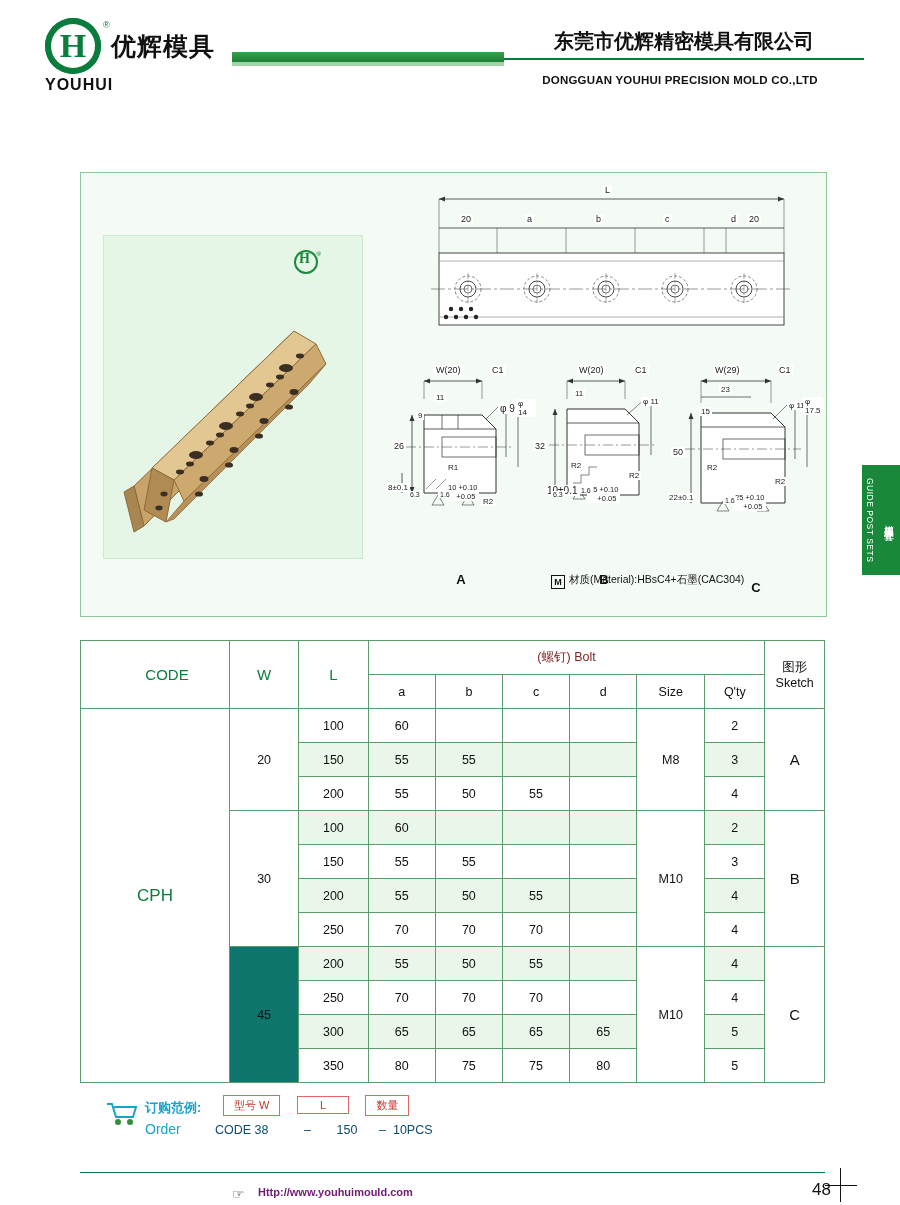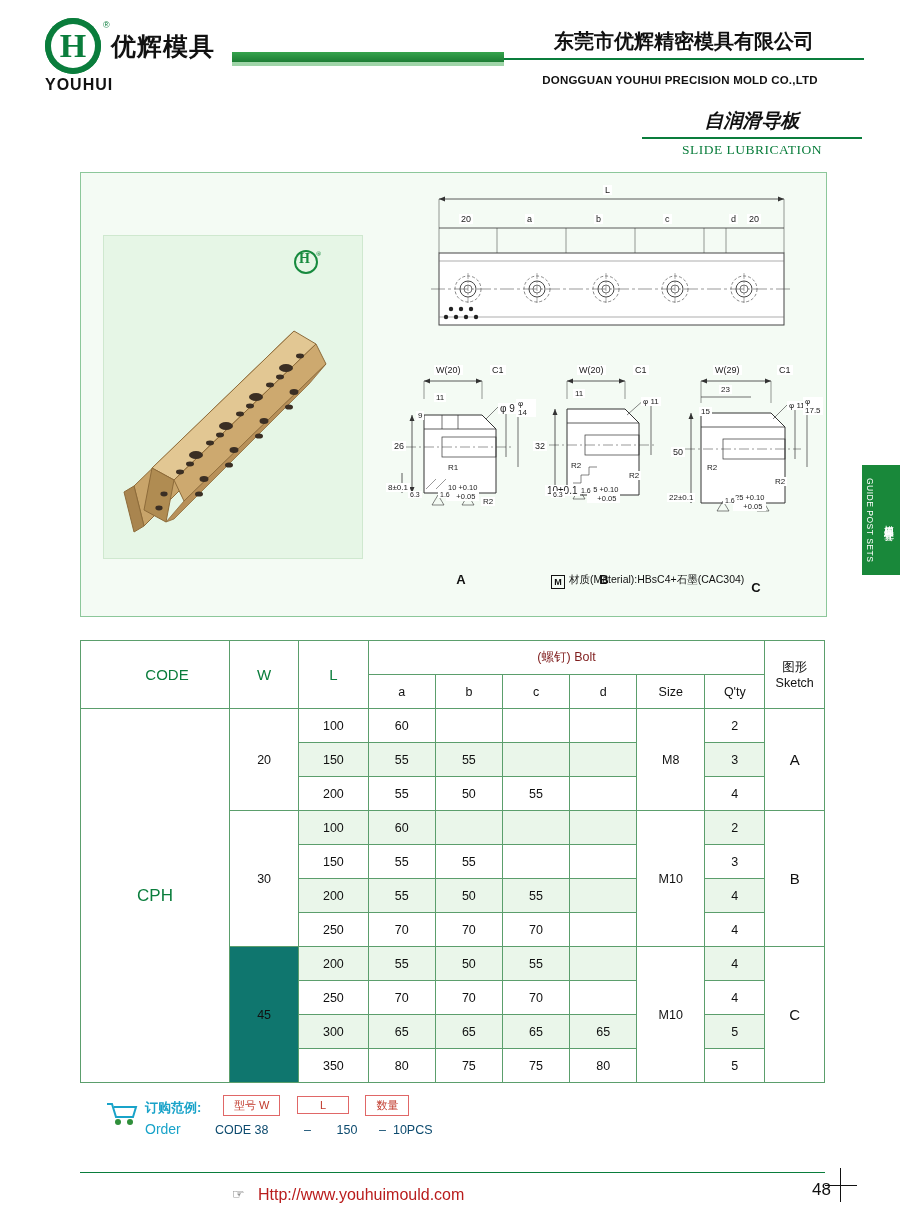--- a/index.html
+++ b/index.html
@@ -83,21 +83,21 @@
   .order{position:absolute;left:105px;top:1095px;width:420px;height:60px;}
   .cart{position:absolute;left:0;top:6px;width:34px;height:26px;color:#19a3c9;font-size:22px;}
   .ord-cn{position:absolute;left:40px;top:4px;font-size:13px;color:#19a3c9;font-weight:bold;}
   .ord-en{position:absolute;left:40px;top:26px;font-size:14px;color:#19a3c9;}
   .tagrow{position:absolute;left:118px;top:0px;}
   .tag{display:inline-block;border:1px solid #e06767;color:#c0392b;font-size:11px;padding:2px 10px;margin-right:12px;
     background:#fff;}
   .valrow{position:absolute;left:110px;top:28px;font-size:12.5px;color:#0c4a6e;}
   .valrow span{display:inline-block;}
   .fline{position:absolute;left:80px;top:1172px;width:745px;height:1px;background:#0a7d3c;}
-  .url{position:absolute;left:258px;top:1186px;font-size:16px;color:#b91c1c;}
+  .url{position:absolute;left:258px;top:1186px;font-size:11px;color:#701a75;font-weight:bold;}
   .hand{position:absolute;left:232px;top:1186px;font-size:14px;color:#333;}
   .pageno{position:absolute;left:812px;top:1180px;font-size:17px;color:#111;}
   .cross-v{position:absolute;left:840px;top:1168px;width:1px;height:34px;background:#111;}
   .cross-h{position:absolute;left:825px;top:1185px;width:32px;height:1px;background:#111;}
 </style>
 </head>
 <body>
 
 <div class="page">
 
@@ -111,25 +111,20 @@
       <div class="logo-cn">优辉模具</div>
       <div class="logo-en">YOUHUI</div>
     </div>
     <div class="hdr-bar"></div>
     <div class="hdr-bar2"></div>
     <div class="hdr-cn">东莞市优辉精密模具有限公司</div>
     <div class="hdr-line"></div>
     <div class="hdr-en">DONGGUAN YOUHUI PRECISION MOLD CO.,LTD</div>
   </div>
 
-  <div class="title-block">
-    <div class="title-cn">自润滑导板</div>
-    <div class="title-rule"></div>
-    <div class="title-en">SLIDE LUBRICATION</div>
-  </div>
 
   <div class="side-tab2">
     <span class="v">GUIDE POST SETS</span>
   </div>
   <div class="side-tab">
     <span class="v">模架用导柱导套</span>
   </div>
 
   <div class="fig">
 

